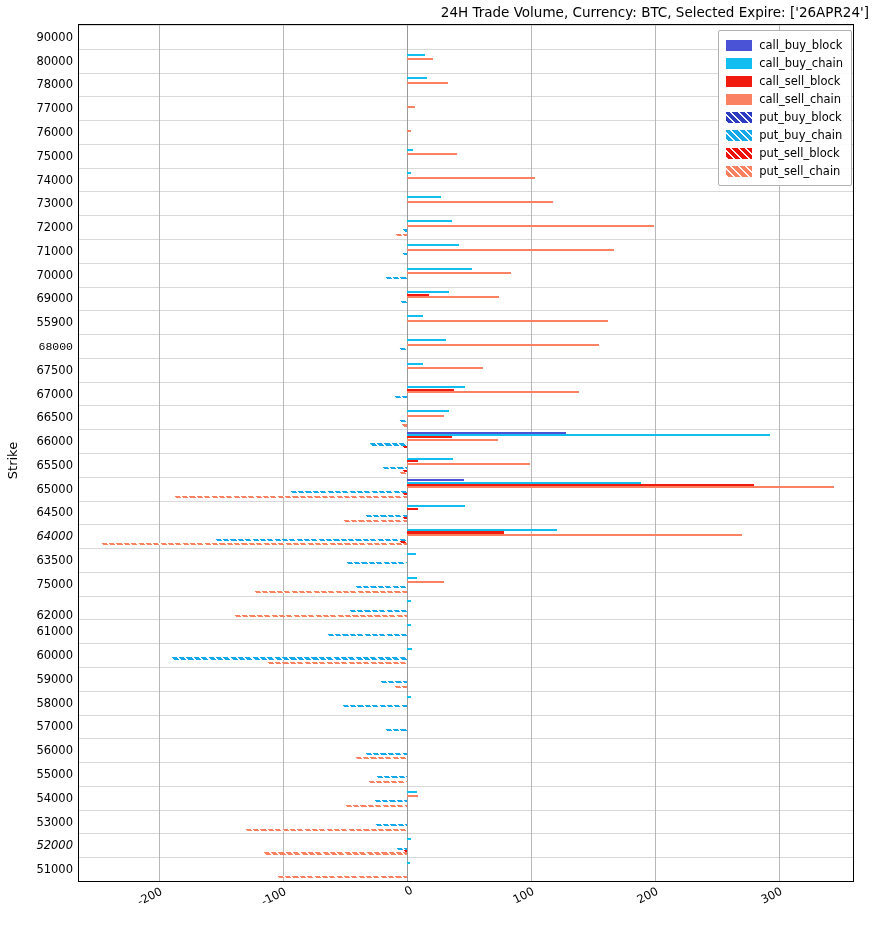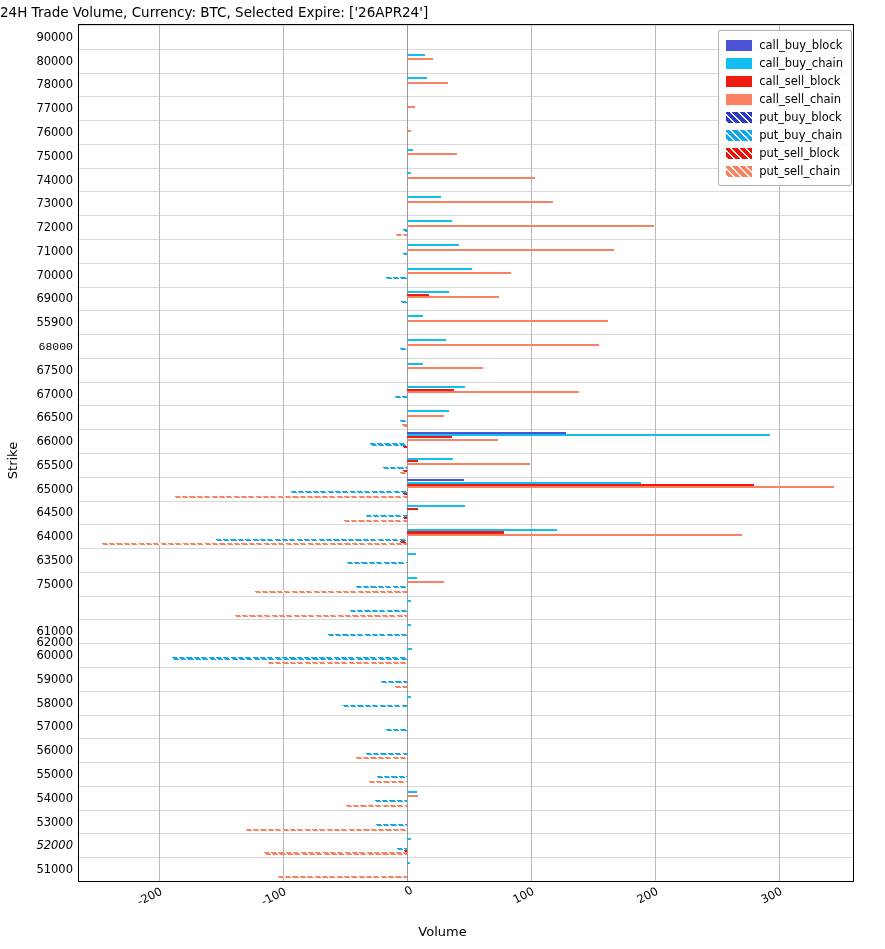--- a/index.html
+++ b/index.html
@@ -16,21 +16,21 @@
     height: 949px;
     background: #ffffff;
     overflow: hidden;
   }
   
   #chart-title {
     position: absolute;
     left: 0;
     top: 4px;
     width: 869px;
-    text-align: left;
+    text-align: right;
     font-size: 13.5px;
     color: #000;
   }
   
   #plot {
     position: absolute;
     left: 78px;
     top: 24px;
     width: 776px;
     height: 858px;
@@ -351,24 +351,24 @@
       <div class="ytick" style="top: 274.444px;">69000</div>
       <div class="ytick" style="top: 298.222px;">55900</div>
       <div class="ytick" style="top: 322px; font-family: Liberation Mono, monospace;">68000</div>
       <div class="ytick" style="top: 345.778px;">67500</div>
       <div class="ytick" style="top: 369.556px;">67000</div>
       <div class="ytick" style="top: 393.333px;">66500</div>
       <div class="ytick" style="top: 417.111px;">66000</div>
       <div class="ytick" style="top: 440.889px;">65500</div>
       <div class="ytick" style="top: 464.667px;">65000</div>
       <div class="ytick" style="top: 488.444px;">64500</div>
-      <div class="ytick" style="top: 512.222px;">64000</div>
+      <div class="ytick" style="top: 512.222px; font-style: italic;">64000</div>
       <div class="ytick" style="top: 536px;">63500</div>
       <div class="ytick" style="top: 559.778px;">75000</div>
-      <div class="ytick" style="top: 618px;">62000</div>
+      <div class="ytick" style="top: 591px;">62000</div>
       <div class="ytick" style="top: 607.333px;">61000</div>
       <div class="ytick" style="top: 631.111px;">60000</div>
       <div class="ytick" style="top: 654.889px;">59000</div>
       <div class="ytick" style="top: 678.667px;">58000</div>
       <div class="ytick" style="top: 702.444px;">57000</div>
       <div class="ytick" style="top: 726.222px;">56000</div>
       <div class="ytick" style="top: 750px;">55000</div>
       <div class="ytick" style="top: 773.778px;">54000</div>
       <div class="ytick" style="top: 797.556px;">53000</div>
       <div class="ytick" style="top: 821.333px; font-style: italic;">52000</div>
@@ -377,21 +377,20 @@
   <div id="xtick-layer">
       <div class="xtick" style="left: 80.496px;">-200</div>
       <div class="xtick" style="left: 204.336px;">-100</div>
       <div class="xtick zero" style="left: 328.176px;">0</div>
       <div class="xtick" style="left: 452.016px;">100</div>
       <div class="xtick" style="left: 575.856px;">200</div>
       <div class="xtick" style="left: 699.696px;">300</div>
     </div>
 
   <div id="ylabel">Strike</div>
-  <div id="xlabel">Volume</div>
 
   <div id="legend">
       <div class="legend-row">
         <div class="legend-swatch b-call_buy_block"></div>
         <div class="legend-label">call_buy_block</div>
       </div>
       <div class="legend-row">
         <div class="legend-swatch b-call_buy_chain"></div>
         <div class="legend-label">call_buy_chain</div>
       </div>

